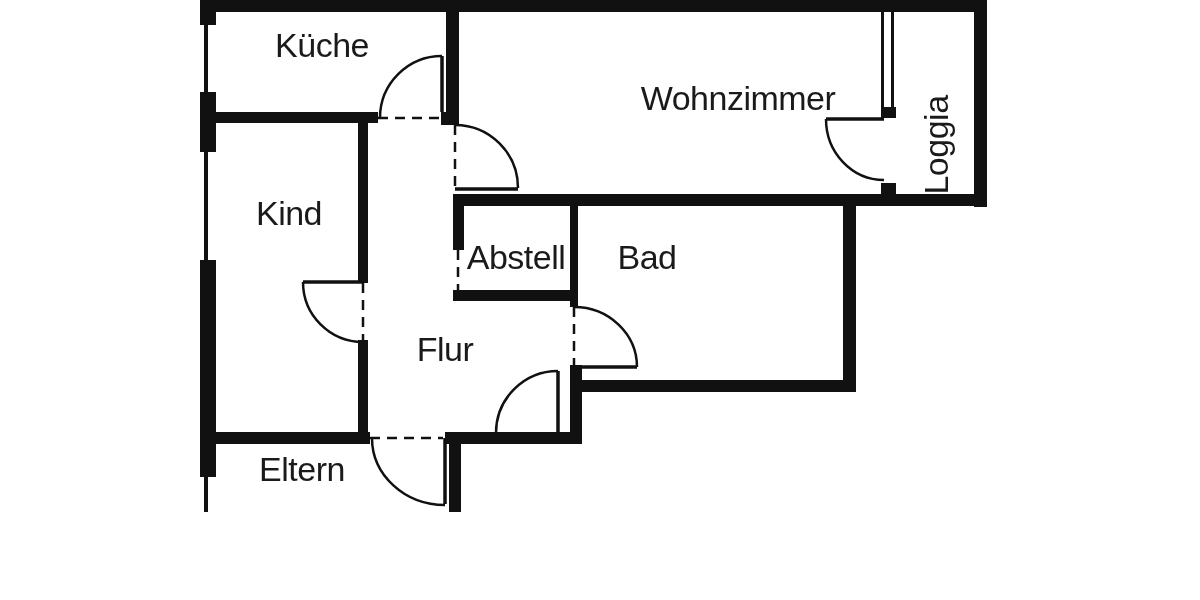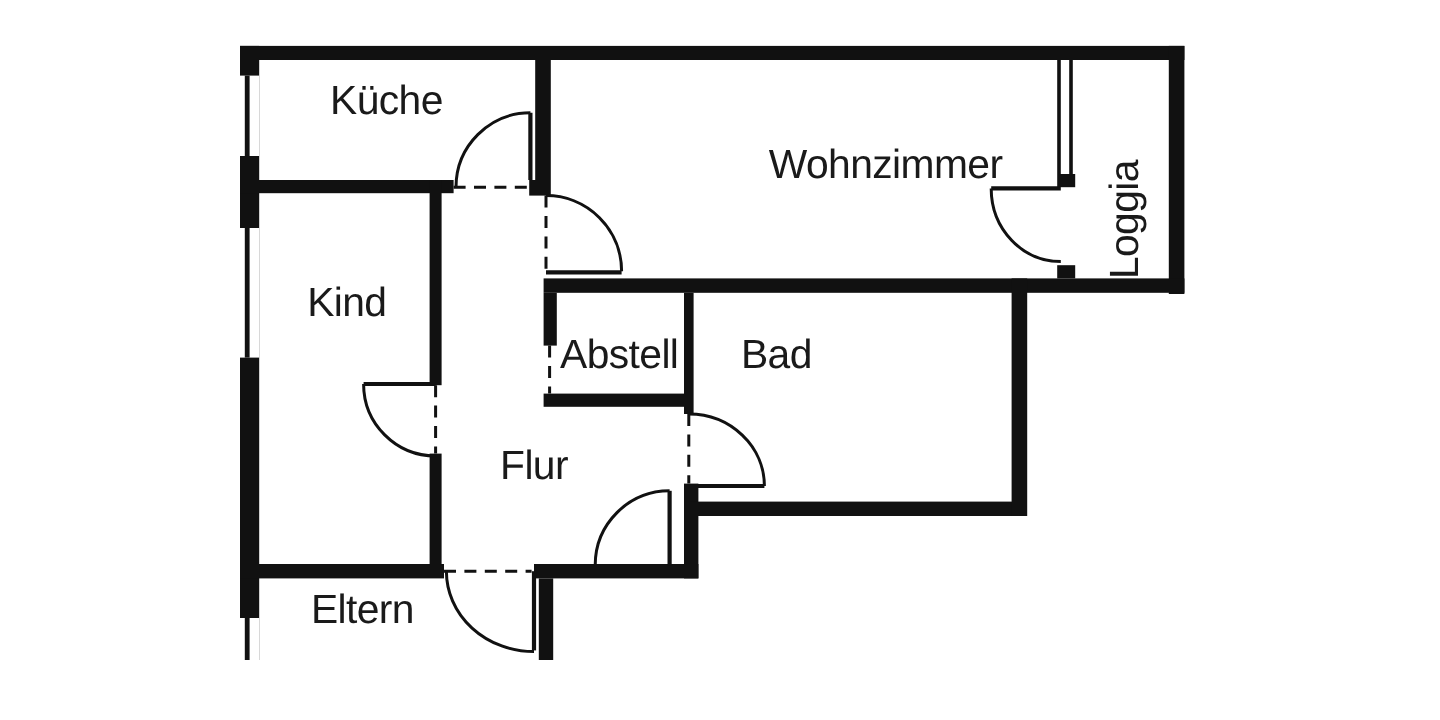--- a/index.html
+++ b/index.html
@@ -3,21 +3,20 @@
 <meta charset="utf-8">
 <style>
   html, body { margin: 0; padding: 0; background: #ffffff; }
   .stage {
     position: relative;
     width: 1200px;
     height: 512px;
     background: #ffffff;
     overflow: hidden;
     font-family: "Liberation Sans", sans-serif;
-    margin-top: 38px;
   }
   svg { display: block; }
   text {
     font-family: "Liberation Sans", sans-serif;
     font-size: 34px;
     letter-spacing: -0.5px;
     fill: #1a1a1a;
   }
 </style>
 </head>

